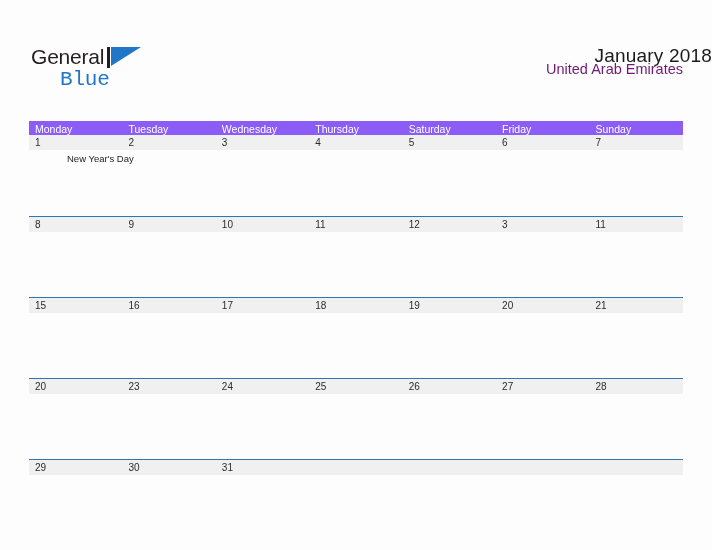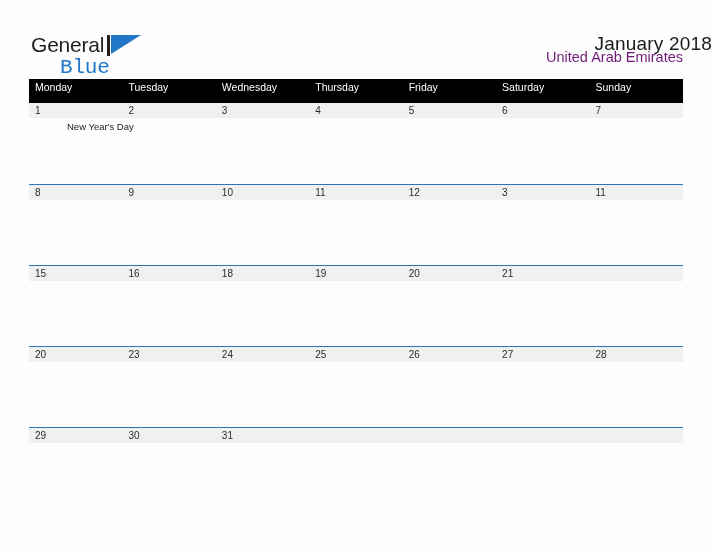--- a/index.html
+++ b/index.html
@@ -18,21 +18,21 @@
     position: relative;
     width: 712px;
     height: 550px;
     box-sizing: border-box;
   }
 
   
   .header {
     position: absolute;
     left: 0;
-    top: 4px;
+    top: 16px;
     width: 712px;
     height: 78px;
   }
 
   .logo {
     position: absolute;
     left: 31px;
     top: 30px;
     width: 180px;
     height: 42px;
@@ -93,22 +93,23 @@
   .calendar {
     position: absolute;
     left: 29px;
     top: 79px;
     width: 654px;
   }
 
   .weekday-header {
     display: flex;
     width: 654px;
-    height: 24px;
-    background: #000000;
+    height: 14px;
+    background: #8b5cf6;
+    margin-top: 42px;
   }
   .weekday-cell {
     width: 93.43px;
     box-sizing: border-box;
     padding-left: 6px;
     font-size: 10.5px;
     color: #ffffff;
     line-height: 17px;
     white-space: nowrap;
     overflow: hidden;
@@ -191,22 +192,22 @@
 
   </div>
 
   <div class="calendar">
 
     <div class="weekday-header">
       <div class="weekday-cell">Monday</div>
       <div class="weekday-cell">Tuesday</div>
       <div class="weekday-cell">Wednesday</div>
       <div class="weekday-cell">Thursday</div>
+      <div class="weekday-cell">Saturday</div>
       <div class="weekday-cell">Friday</div>
-      <div class="weekday-cell">Saturday</div>
       <div class="weekday-cell">Sunday</div>
     </div>
 
     <div id="weeks-container">
         <div class="week-row first">
           <div class="date-band"></div>
           <div class="cells">
             <div class="day-cell">
               <span class="date-num">1</span>
               <span class="event">New Year's Day</span>
@@ -258,20 +259,23 @@
           </div>
         </div>
         <div class="week-row">
           <div class="date-band"></div>
           <div class="cells">
             <div class="day-cell">
               <span class="date-num">15</span>
             </div>
             <div class="day-cell">
               <span class="date-num">16</span>
+            </div>
+            <div class="day-cell">
+              <span class="date-num">17</span>
             </div>
             <div class="day-cell">
               <span class="date-num">18</span>
             </div>
             <div class="day-cell">
               <span class="date-num">19</span>
             </div>
             <div class="day-cell">
               <span class="date-num">20</span>
             </div>

